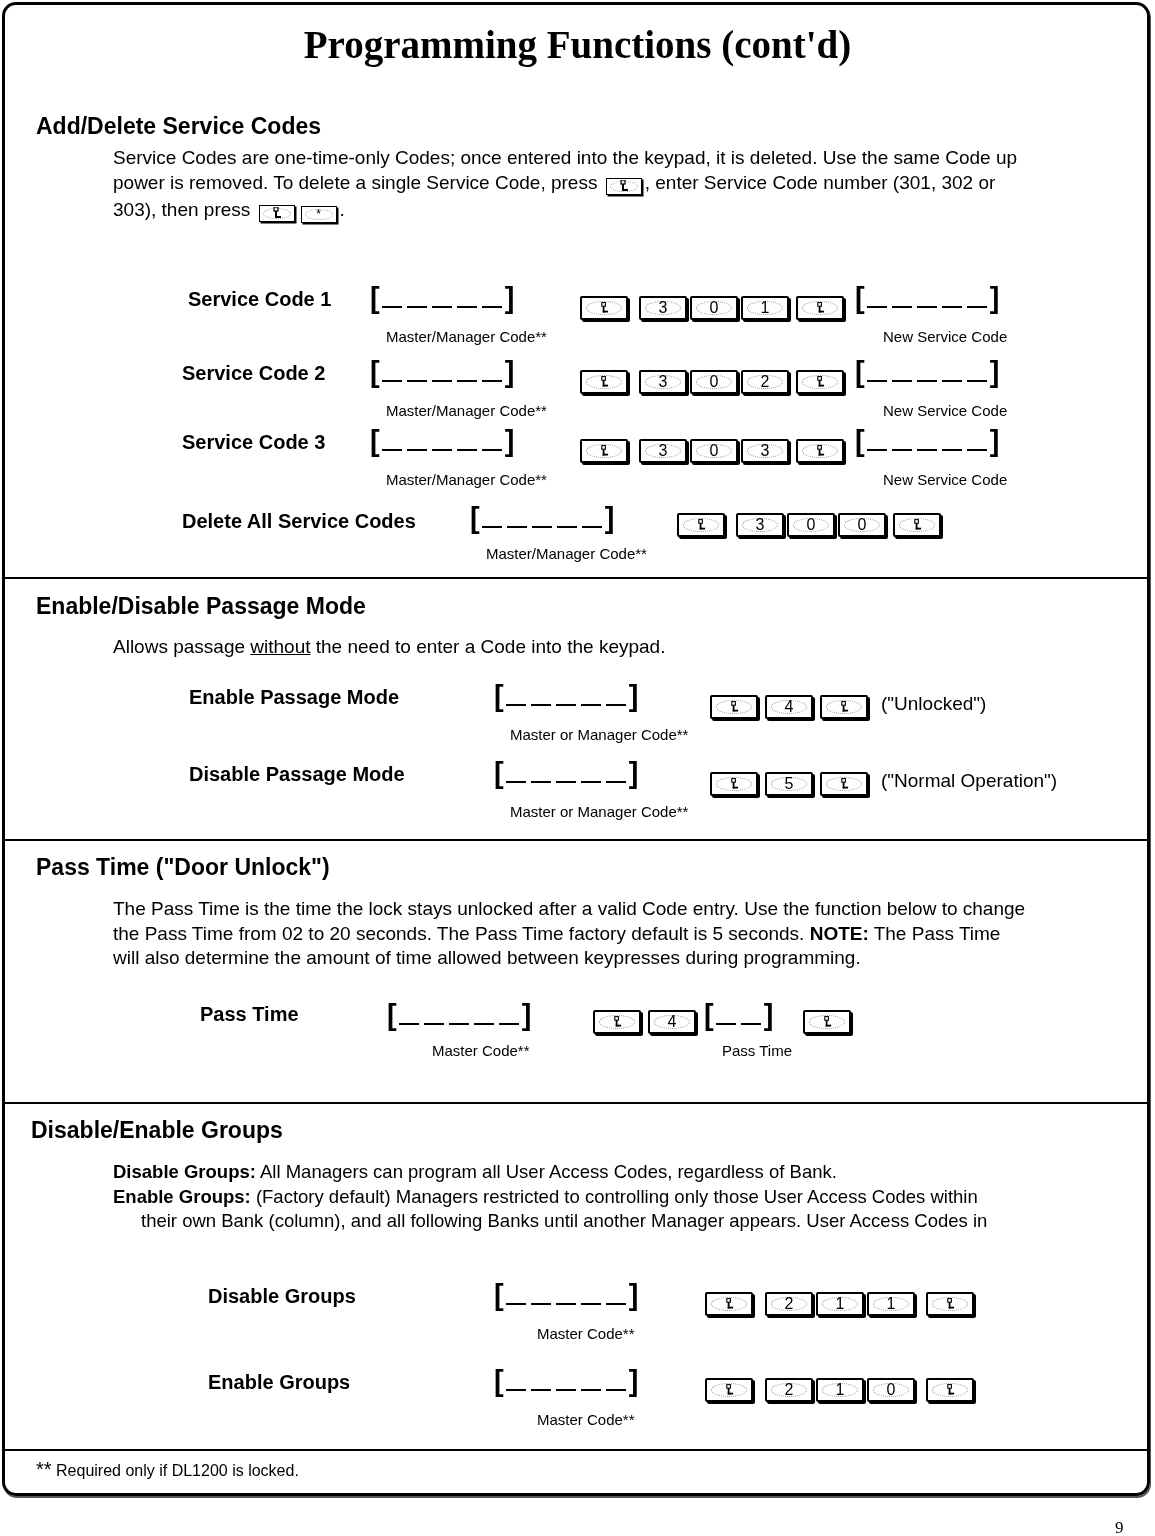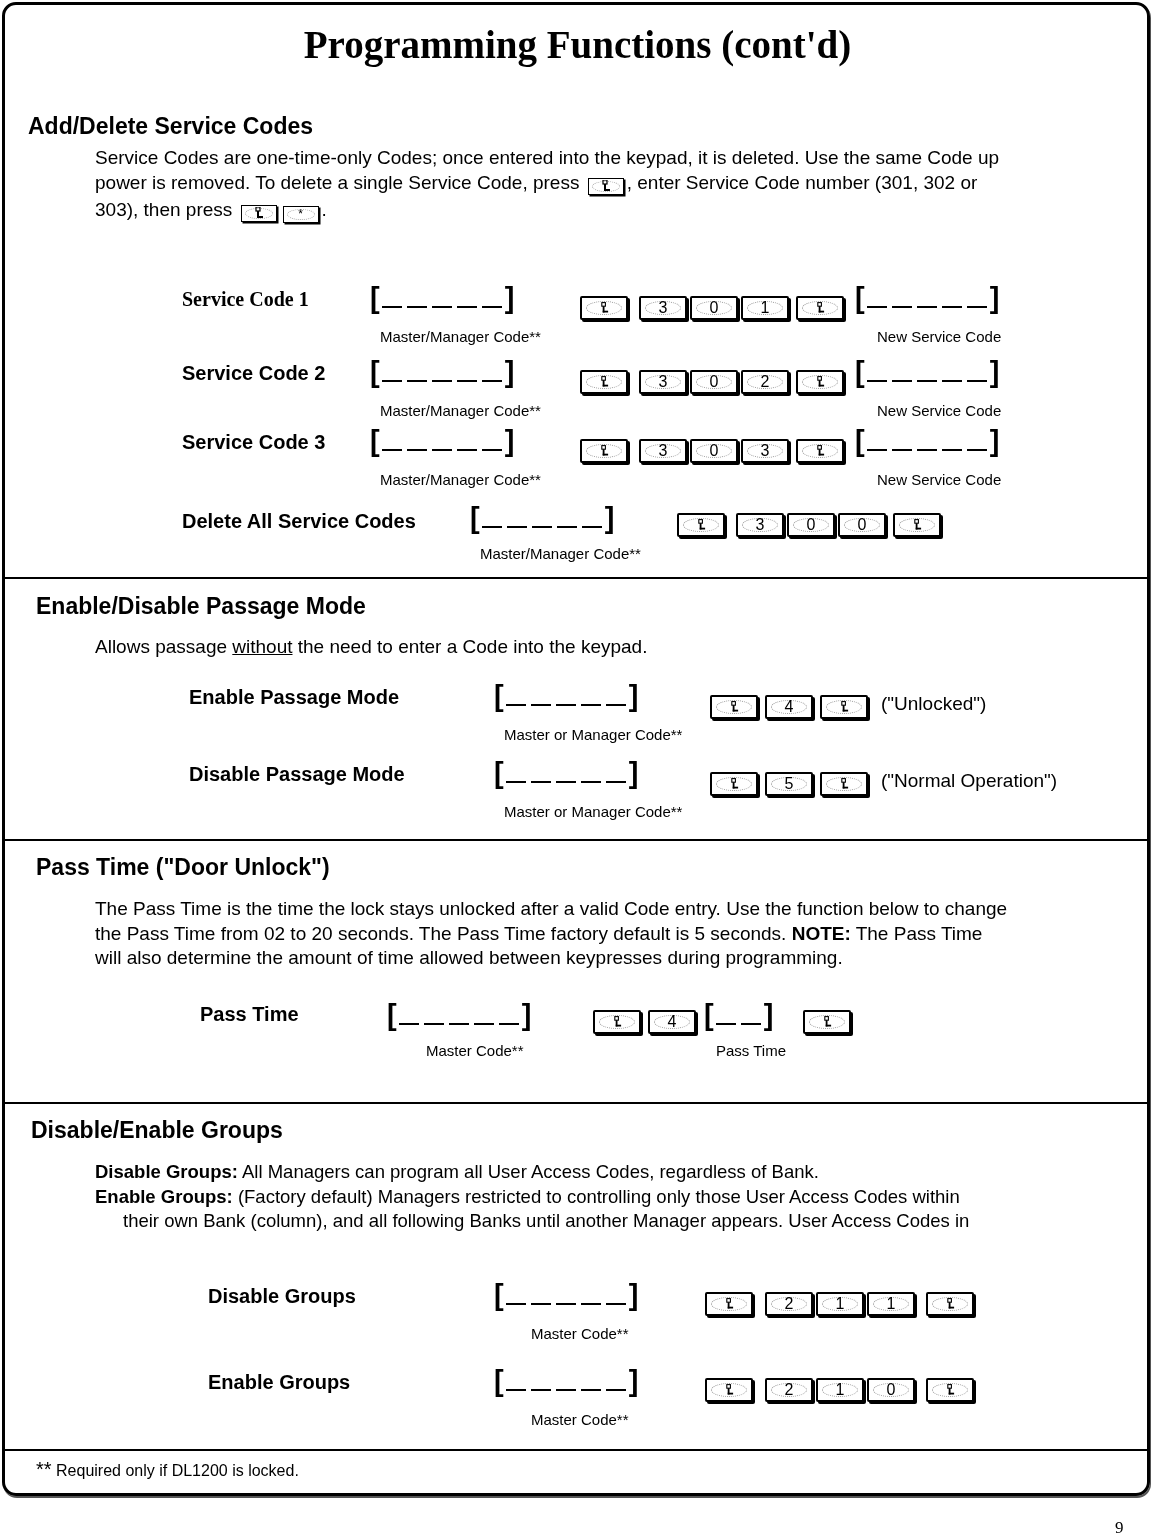--- a/index.html
+++ b/index.html
@@ -2,23 +2,23 @@
 <html><head>
 <meta charset="utf-8">
 <style>
   html, body { margin: 0; padding: 0; background: #ffffff; }
   body { width: 1155px; height: 1536px; position: relative; overflow: hidden; font-family: "Liberation Sans", sans-serif; color: #000; }
   .frame { position: absolute; left: 2px; top: 2px; width: 1148px; height: 1494px; border: 3px solid #000; border-radius: 14px; box-sizing: border-box; box-shadow: 1px 2px 0 #555; }
   .divider { position: absolute; left: 3px; width: 1147px; height: 0; border-top: 2px solid #000; }
   .abs { position: absolute; white-space: nowrap; }
   .title { left: 0; width: 1155px; top: 22px; text-align: center; font-family: "Liberation Serif", serif; font-weight: bold; font-size: 39px; }
   .h2 { font-weight: bold; font-size: 23px; }
-  .body { font-size: 19px; line-height: 24.5px; }
+  .body { font-size: 19px; line-height: 24.5px; margin-left: 18px; }
   .lbl { font-weight: bold; font-size: 20px; }
-  .cap { font-size: 15px; }
+  .cap { font-size: 15px; margin-left: 6px; }
   .bracket { font-weight: bold; font-size: 25px; letter-spacing: 0; font-family: "Liberation Sans", sans-serif; }
   .bracket .b { font-size: 29px; }
   .bracket .d { display: inline-block; width: 20px; border-bottom: 2px solid #000; margin: 0 2.5px; height: 18px; vertical-align: baseline; }
   .keys { display: flex; align-items: center; }
   .key { width: 44px; height: 20px; border: 2px solid #000; border-radius: 2px; box-shadow: 2px 2px 0 #000; background: #fff; margin-right: 7px; position: relative; display: flex; align-items: center; justify-content: center; font-size: 16px; }
   .key::before { content: ""; position: absolute; left: 4px; right: 4px; top: 3px; bottom: 3px; border: 1px dotted #999; border-radius: 50%; }
   .key.tight { margin-right: 3px; }
   .key span { position: relative; z-index: 1; }
   .ico { position: relative; z-index: 1; width: 9px; height: 12px; }
   .inline-key { display: inline-block; width: 34px; height: 15px; border: 1.5px solid #000; box-shadow: 1.5px 1.5px 0 #000; vertical-align: -2px; position: relative; margin: 0 3px; background: #fff; text-align: center; font-size: 12px; line-height: 15px; }
@@ -30,37 +30,37 @@
 <body>
 
 <div class="frame"></div>
 <div class="divider" style="top:577px"></div>
 <div class="divider" style="top:839px"></div>
 <div class="divider" style="top:1102px"></div>
 <div class="divider" style="top:1449px"></div>
 
 <div class="abs title">Programming Functions (cont'd)</div>
 
-<div class="abs h2" style="left:28px;top:113px">Add/Delete Service Codes</div>
+<div class="abs h2" style="left:36px;top:113px">Add/Delete Service Codes</div>
 <div class="abs body" style="left:95px;top:146px">
   <div>Service Codes are one-time-only Codes; once entered into the keypad, it is deleted.  Use the same Code up</div>
   <div><span>power is removed.  To delete a single Service Code, press </span><span class="inline-key"><svg width="10" height="12" style="position:relative;top:1px;z-index:1" viewBox="0 0 10 12">
           <rect x="2" y="0" width="4" height="4" fill="none" stroke="#000" stroke-width="1.2"></rect>
           <rect x="3" y="4" width="2" height="7" fill="#000"></rect>
           <rect x="3" y="9" width="6" height="2" fill="#000"></rect>
         </svg></span><span>, enter Service Code number (301, 302 or</span></div>
   <div style="margin-top:3px"><span>303), then press </span><span class="inline-key"><svg width="10" height="12" style="position:relative;top:1px;z-index:1" viewBox="0 0 10 12">
           <rect x="2" y="0" width="4" height="4" fill="none" stroke="#000" stroke-width="1.2"></rect>
           <rect x="3" y="4" width="2" height="7" fill="#000"></rect>
           <rect x="3" y="9" width="6" height="2" fill="#000"></rect>
         </svg></span><span class="inline-key">*</span><span>.</span></div>
 </div>
 
 <div id="svc-rows">
-    <div class="abs" style="left:182px;top:288px;font-family:Liberation Serif, serif;"><span class="lbl">Service Code 1</span></div>
+    <div class="abs" style="left:188px;top:288px;"><span class="lbl">Service Code 1</span></div>
     <div class="abs" style="left:370px;top:282px;"><span class="abs bracket" style="position:static;display:inline-block"><span class="b">[</span><span class="d"></span><span class="d"></span><span class="d"></span><span class="d"></span><span class="d"></span><span class="b">]</span></span></div>
     <div class="abs" style="left:580px;top:296px;">
       <div class="keys">
         <div class="key ">
           <svg class="ico" viewBox="0 0 10 12" width="10" height="12">
             <rect x="2" y="0" width="4" height="4" fill="none" stroke="#000" stroke-width="1.2"></rect>
             <rect x="3" y="4" width="2" height="7" fill="#000"></rect>
             <rect x="3" y="9" width="6" height="2" fill="#000"></rect>
           </svg>
         </div>

